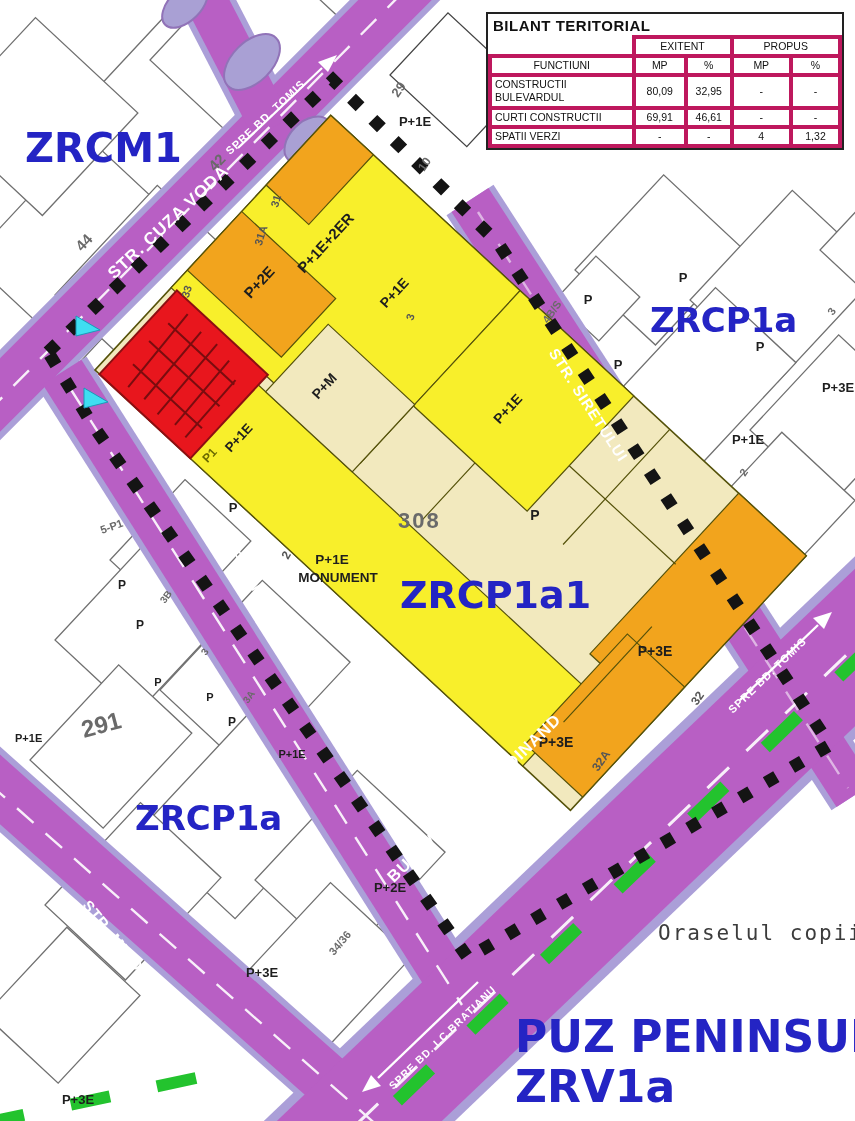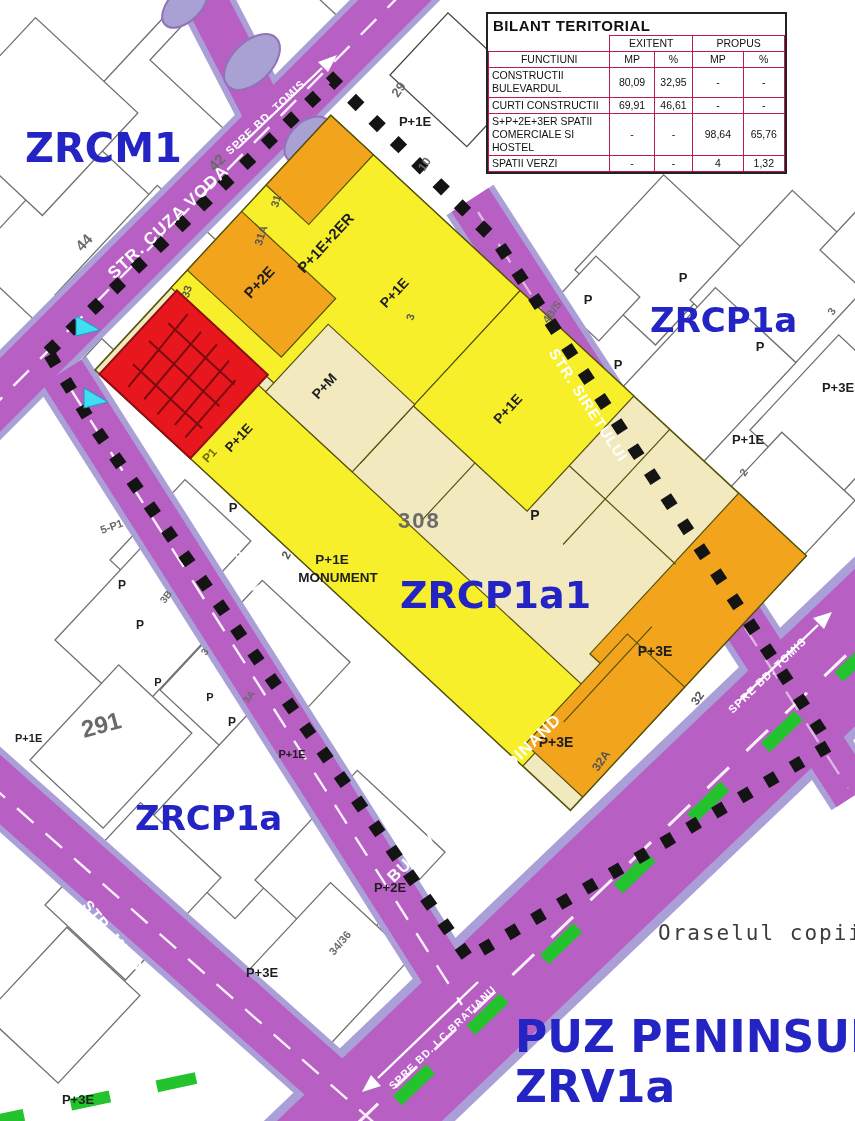--- a/index.html
+++ b/index.html
@@ -7,25 +7,25 @@
          font-family:"Liberation Sans",sans-serif;}
   .stage svg{position:absolute;left:0;top:0;}
   
   .t-street{fill:#ffffff;font-family:"Liberation Sans",sans-serif;font-weight:bold;letter-spacing:1px;}
   .t-zone{fill:#2424c4;font-family:"DejaVu Sans",sans-serif;font-weight:bold;}
   .t-lbl{fill:#1e1e1e;font-family:"Liberation Sans",sans-serif;font-weight:bold;}
   .t-num{fill:#555;font-family:"Liberation Sans",sans-serif;font-weight:bold;}
   .t-gray{fill:#6a6a6a;font-family:"Liberation Sans",sans-serif;font-weight:bold;}
   .t-mono{fill:#3c3c3c;font-family:"DejaVu Sans Mono",monospace;letter-spacing:2px;}
   
-  .bilant{position:absolute;left:486px;top:12px;width:301px;background:#fff;
+  .bilant{position:absolute;left:486px;top:12px;width:358px;background:#fff;
           border:2px solid #222;box-sizing:border-box;z-index:5;}
   .bilant .bt-title{font-size:15px;font-weight:bold;letter-spacing:.5px;padding:3px 5px 1px 5px;color:#111;}
   .bilant table{border-collapse:collapse;width:100%;table-layout:fixed;}
-  .bilant td,.bilant th{border:1px solid #be185d;font-size:10.5px;color:#111;
+  .bilant td,.bilant th{border:4px solid #be185d;font-size:10.5px;color:#111;
           padding:1px 3px;text-align:center;font-weight:normal;line-height:1.25;}
   .bilant .nb{border-left:none;border-top:none;border-bottom:none;}
   .bilant .lab{text-align:left;}
   .bilant col.c0{width:41%;} .bilant col.c1{width:15%;} .bilant col.c2{width:13%;}
   .bilant col.c3{width:17%;} .bilant col.c4{width:14%;}
 </style>
 </head>
 <body>
 
 <div class="stage">
@@ -225,27 +225,20 @@
       <td>-</td>
     </tr>
     <tr>
       <td class="lab">CURTI CONSTRUCTII</td>
       <td>69,91</td>
       <td>46,61</td>
       <td>-</td>
       <td>-</td>
     </tr>
     <tr>
-      <td class="lab">S+P+2E+3ER SPATII COMERCIALE SI HOSTEL</td>
-      <td>-</td>
-      <td>-</td>
-      <td>98,64</td>
-      <td>65,76</td>
-    </tr>
-    <tr>
       <td class="lab">SPATII VERZI</td>
       <td>-</td>
       <td>-</td>
       <td>4</td>
       <td>1,32</td>
     </tr>
   </tbody>
       </table>
 </div>
 </div>

